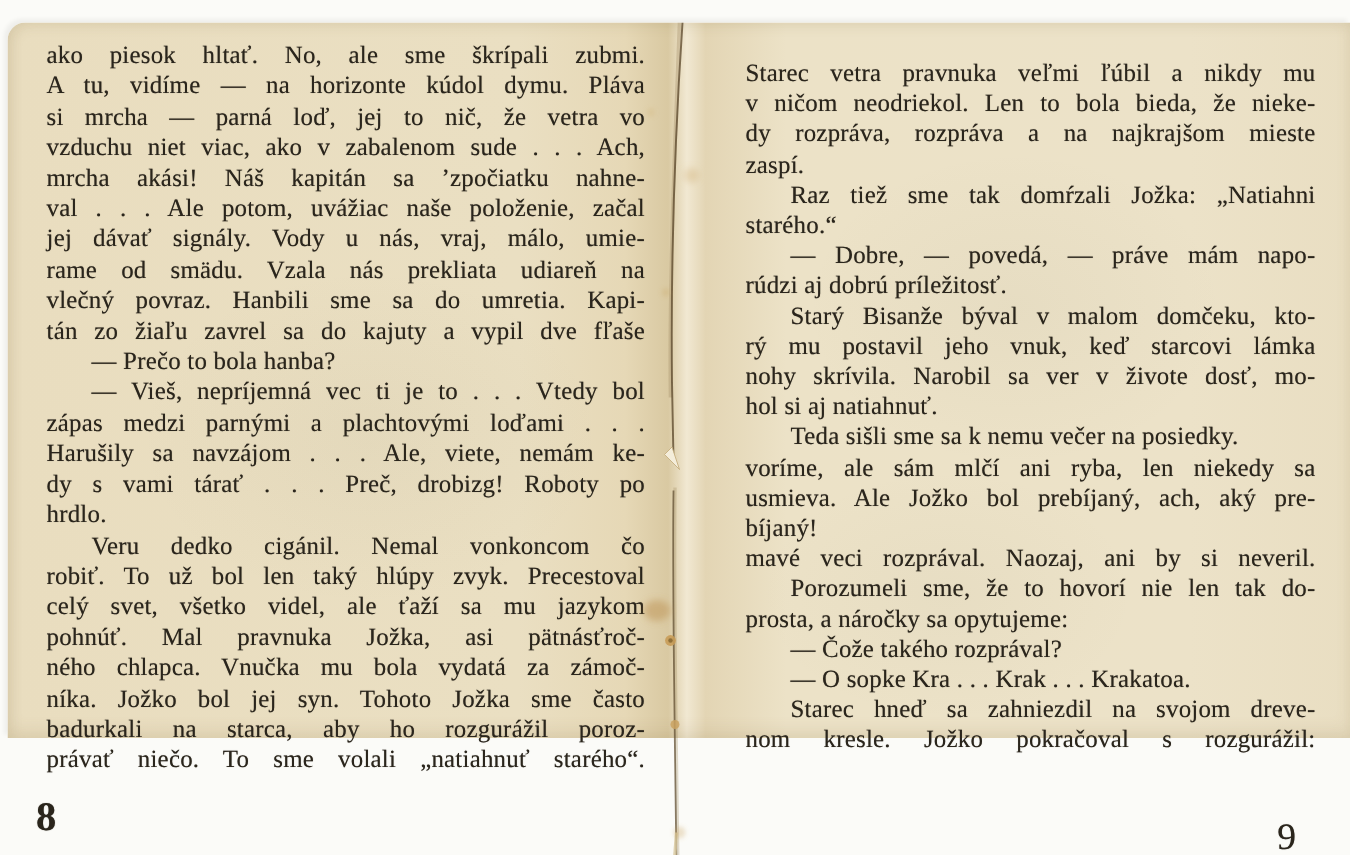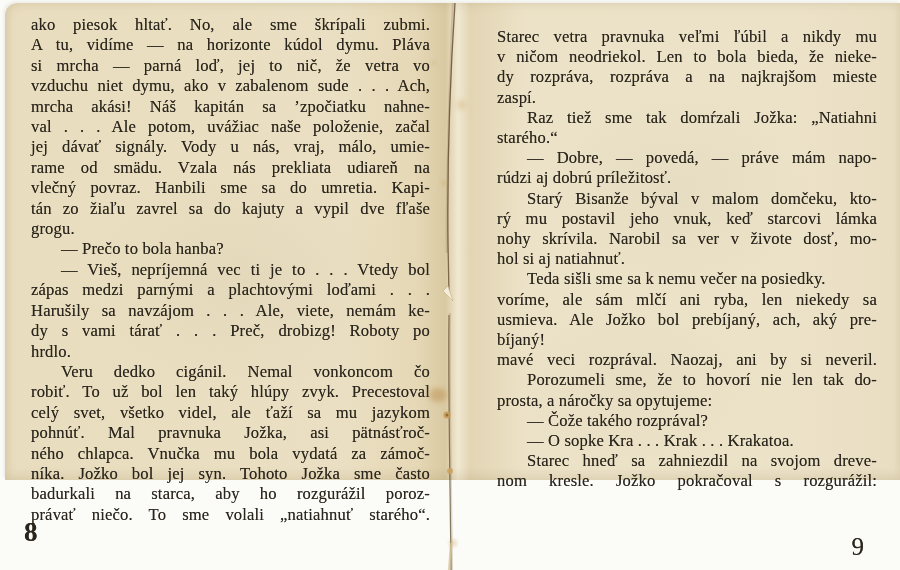--- a/index.html
+++ b/index.html
@@ -3,21 +3,21 @@
 <meta charset="utf-8">
 <style>
   html, body {
     margin: 0; padding: 0;
     width: 900px; height: 570px;
     overflow: hidden;
     background: #fbfbf8;
   }
   .book {
     position: absolute;
-    left: 5px; top: 3px;
+    left: 5px; top: 15px;
     width: 895px; height: 477px;
     border-top-left-radius: 12px;
     background:
       radial-gradient(ellipse 220px 160px at 27% 58%, rgba(125,118,88,0.055), transparent 70%),
       radial-gradient(ellipse 200px 150px at 75% 40%, rgba(125,118,88,0.05), transparent 70%),
       radial-gradient(ellipse 180px 120px at 70% 80%, rgba(125,118,88,0.045), transparent 70%),
       linear-gradient(90deg,
         #e9ddbf 0%, #eadfc2 38%, #e6d8b6 46%,
         #d9c9a2 49.2%, #f1e8d2 50.6%, #e3d5b4 52%,
         #ece2c7 58%, #ece2c8 88%, #e9dec2 100%);
@@ -63,28 +63,27 @@
 </head>
 <body>
 
 <div class="book">
 
   <div class="page page-left">
     <div class="text-col">
         <div class="line just">ako piesok hltať. No, ale sme škrípali zubmi.</div>
         <div class="line just">A tu, vidíme — na horizonte kúdol dymu. Pláva</div>
         <div class="line just">si mrcha — parná loď, jej to nič, že vetra vo</div>
-        <div class="line just">vzduchu niet dymu, ako v zabalenom sude . . . Ach,</div>
+        <div class="line just">vzduchu niet viac, ako v zabalenom sude . . . Ach,</div>
         <div class="line just">mrcha akási! Náš kapitán sa ’zpočiatku nahne-</div>
         <div class="line just">val . . . Ale potom, uvážiac naše položenie, začal</div>
         <div class="line just">jej dávať signály. Vody u nás, vraj, málo, umie-</div>
         <div class="line just">rame od smädu. Vzala nás prekliata udiareň na</div>
         <div class="line just">vlečný povraz. Hanbili sme sa do umretia. Kapi-</div>
         <div class="line just">tán zo žiaľu zavrel sa do kajuty a vypil dve fľaše</div>
-        <div class="line">grogu.</div>
         <div class="line ind">— Prečo to bola hanba?</div>
         <div class="line ind just">— Vieš, nepríjemná vec ti je to . . . Vtedy bol</div>
         <div class="line just">zápas medzi parnými a plachtovými loďami . . .</div>
         <div class="line just">Harušily sa navzájom . . . Ale, viete, nemám ke-</div>
         <div class="line just">dy s vami tárať . . . Preč, drobizg! Roboty po</div>
         <div class="line">hrdlo.</div>
         <div class="line ind just">Veru dedko cigánil. Nemal vonkoncom čo</div>
         <div class="line just">robiť. To už bol len taký hlúpy zvyk. Precestoval</div>
         <div class="line just">celý svet, všetko videl, ale ťaží sa mu jazykom</div>
         <div class="line just">pohnúť. Mal pravnuka Jožka, asi pätnásťroč-</div>

